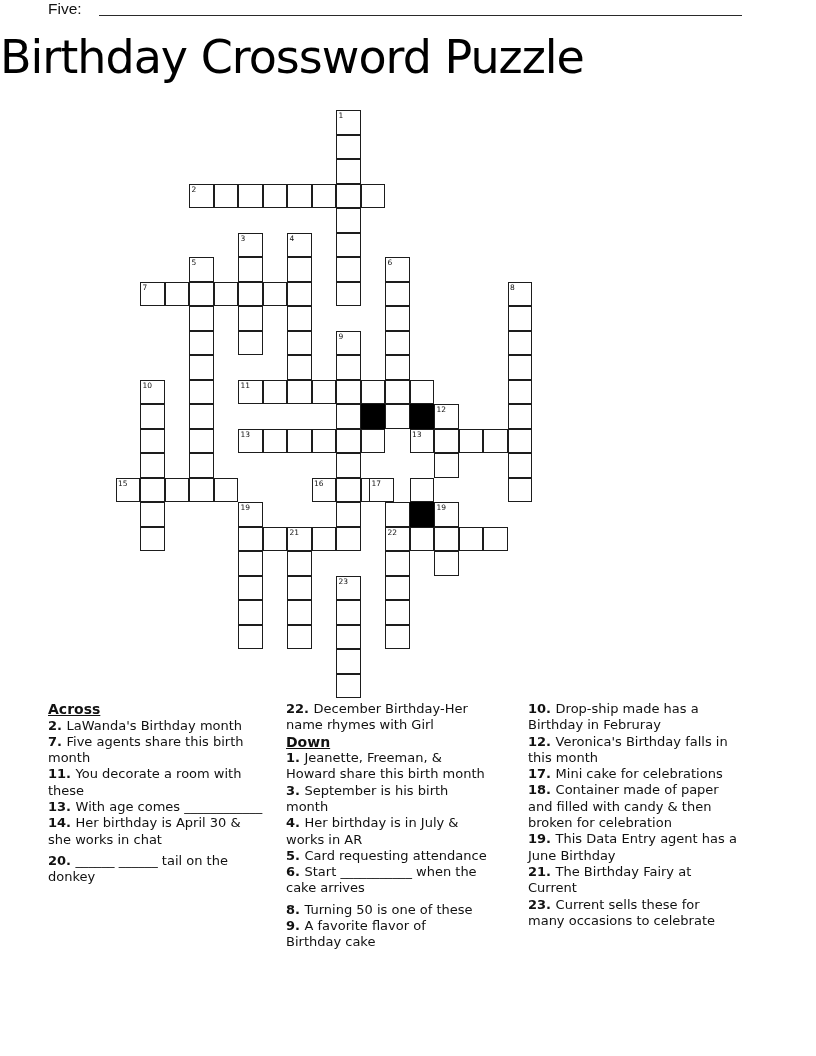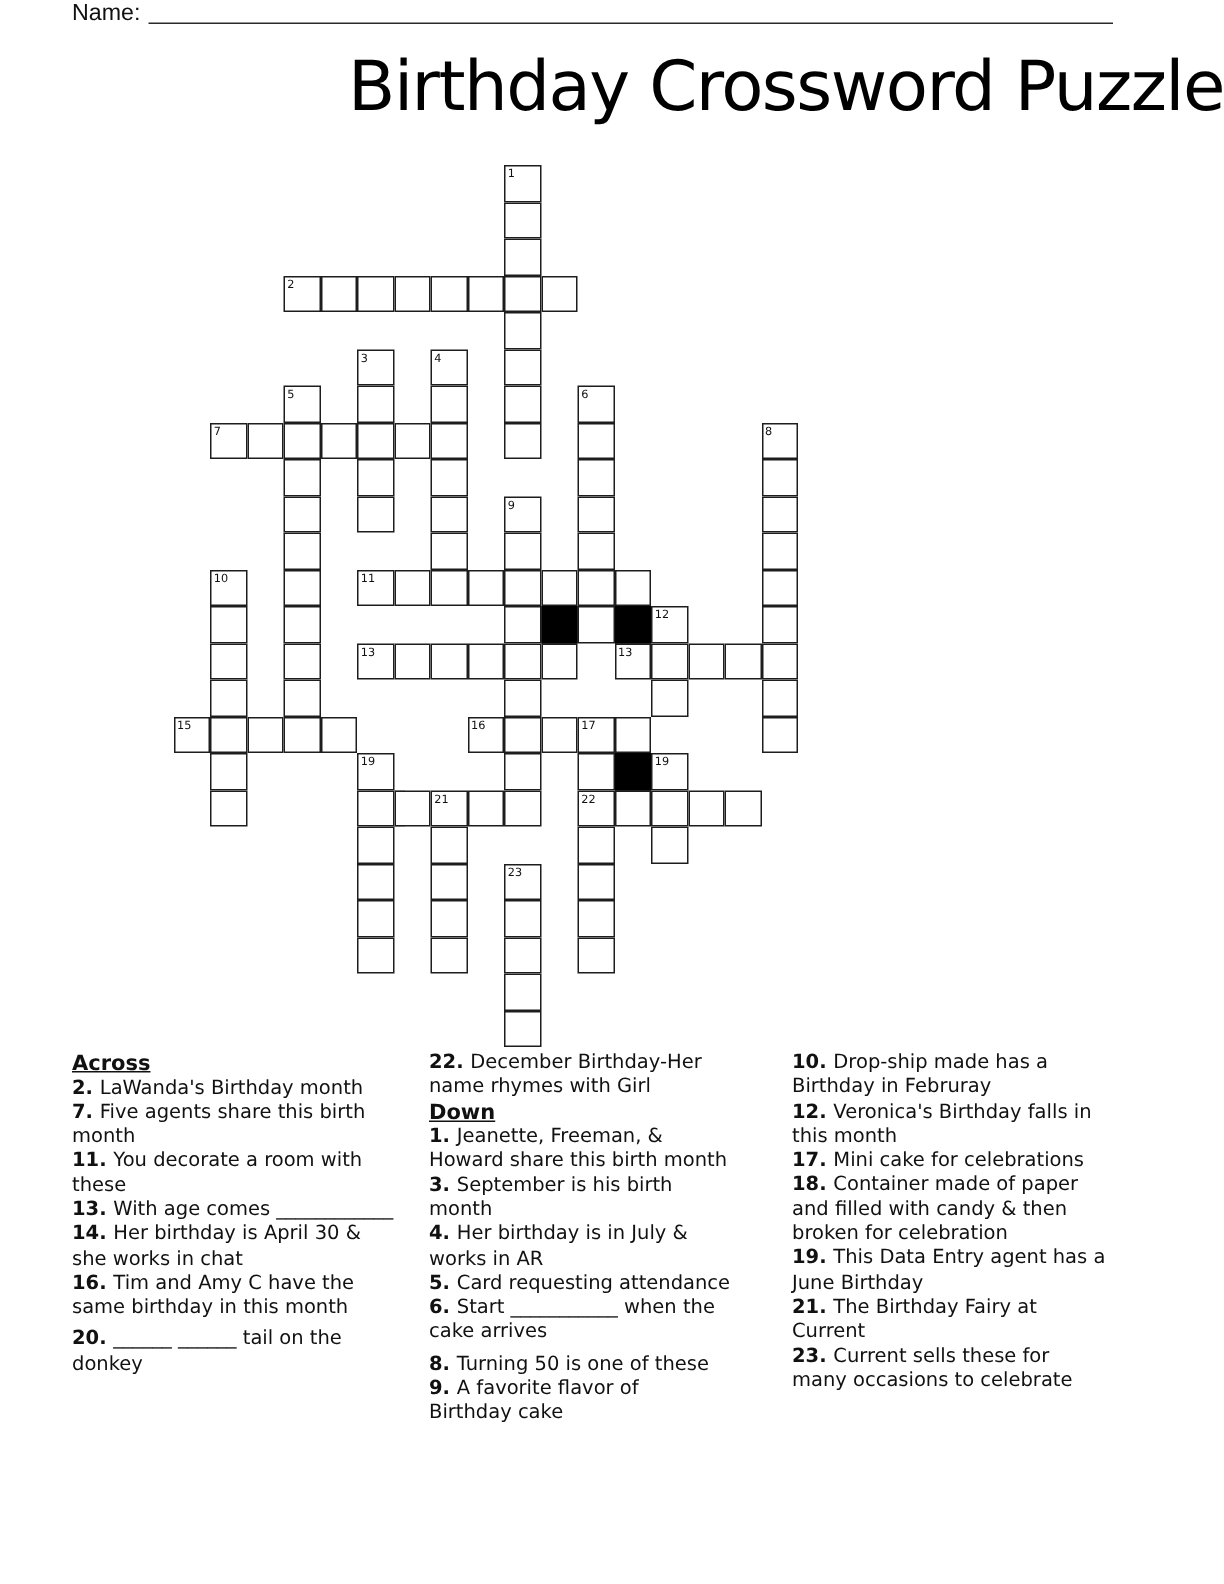--- a/index.html
+++ b/index.html
@@ -13,21 +13,21 @@
     position:absolute;left:48px;top:0px;
     font-family:"Liberation Sans",sans-serif;font-size:15.5px;color:#111;
   }
   .name-line{
     position:absolute;left:99px;top:0px;width:643px;height:15px;
     border-bottom:1.5px solid #2a2a2a;
   }
   
   .title{
     position:absolute;left:0;top:30px;width:816px;margin:0;
-    text-align:right;font-size:46px;font-weight:normal;color:#000;
+    text-align:left;font-size:46px;font-weight:normal;color:#000;
     font-family:"DejaVu Sans",sans-serif;letter-spacing:-1px;
   }
   
   .grid{position:absolute;left:0;top:0;width:816px;height:700px;}
   .grid-cell{
     position:absolute;width:24.5px;height:24.5px;box-sizing:border-box;
     border:1.5px solid #1d1d1d;background:#ffffff;
   }
   .grid-cell.black{background:#000;border-color:#000;}
   .cell-num{
@@ -46,21 +46,21 @@
   .clue-header{
     font-size:14px;line-height:16.5px;font-weight:bold;
     text-decoration:underline;color:#111;
   }
 </style>
 </head>
 <body>
 
 <div class="page">
 
-  <span class="name-label">Name:</span>
+  <span class="name-label">Five:</span>
   <div class="name-line"></div>
 
   <h1 class="title">Birthday Crossword Puzzle</h1>
 
   <div class="grid" id="grid">
       <div class="grid-cell" style="left: 336px; top: 110px;">
         <span class="cell-num">1</span>
       </div>
       <div class="grid-cell" style="left: 336px; top: 134.5px;"></div>
       <div class="grid-cell" style="left: 336px; top: 159px;"></div>
@@ -173,21 +173,21 @@
       </div>
       <div class="grid-cell" style="left: 140px; top: 477.5px;"></div>
       <div class="grid-cell" style="left: 164.5px; top: 477.5px;"></div>
       <div class="grid-cell" style="left: 189px; top: 477.5px;"></div>
       <div class="grid-cell" style="left: 213.5px; top: 477.5px;"></div>
       <div class="grid-cell" style="left: 311.5px; top: 477.5px;">
         <span class="cell-num">16</span>
       </div>
       <div class="grid-cell" style="left: 336px; top: 477.5px;"></div>
       <div class="grid-cell" style="left: 360.5px; top: 477.5px;"></div>
-      <div class="grid-cell" style="left: 385px; top: 477.5px;">
+      <div class="grid-cell" style="left: 369px; top: 477.5px;">
         <span class="cell-num">17</span>
       </div>
       <div class="grid-cell" style="left: 409.5px; top: 477.5px;"></div>
       <div class="grid-cell" style="left: 507.5px; top: 477.5px;"></div>
       <div class="grid-cell" style="left: 140px; top: 502px;"></div>
       <div class="grid-cell" style="left: 238px; top: 502px;">
         <span class="cell-num">19</span>
       </div>
       <div class="grid-cell" style="left: 336px; top: 502px;"></div>
       <div class="grid-cell" style="left: 385px; top: 502px;"></div>
@@ -240,22 +240,20 @@
   <div class="clue-col c0" id="cluecol0">
       <div class="clue-header">Across</div>
       <div class="clue"><span class="clue-num">2. </span><span class="clue-text">LaWanda's Birthday month</span></div>
       <div class="clue"><span class="clue-num">7. </span><span class="clue-text">Five agents share this birth
 month</span></div>
       <div class="clue"><span class="clue-num">11. </span><span class="clue-text">You decorate a room with
 these</span></div>
       <div class="clue"><span class="clue-num">13. </span><span class="clue-text">With age comes ____________</span></div>
       <div class="clue"><span class="clue-num">14. </span><span class="clue-text">Her birthday is April 30 &amp;
 she works in chat</span></div>
-      <div class="clue"><span class="clue-num">16. </span><span class="clue-text">Tim and Amy C have the
-same birthday in this month</span></div>
       <div class="clue gap"><span class="clue-num">20. </span><span class="clue-text">______ ______ tail on the
 donkey</span></div>
     </div>
   <div class="clue-col c1" id="cluecol1">
       <div class="clue"><span class="clue-num">22. </span><span class="clue-text">December Birthday-Her
 name rhymes with Girl</span></div>
       <div class="clue-header">Down</div>
       <div class="clue"><span class="clue-num">1. </span><span class="clue-text">Jeanette, Freeman, &amp;
 Howard share this birth month</span></div>
       <div class="clue"><span class="clue-num">3. </span><span class="clue-text">September is his birth

